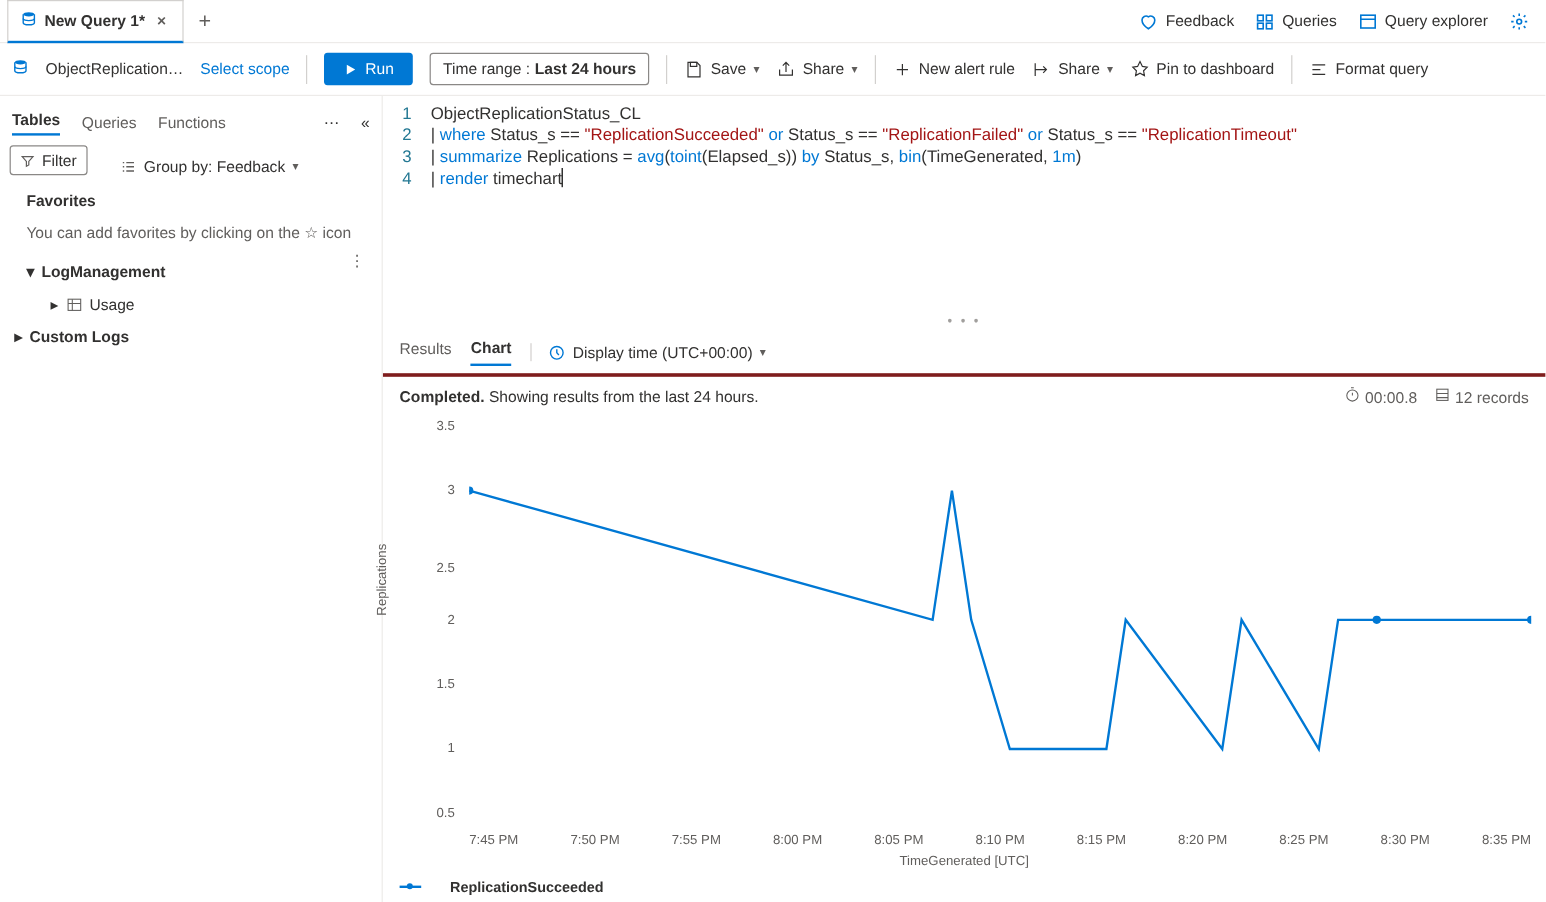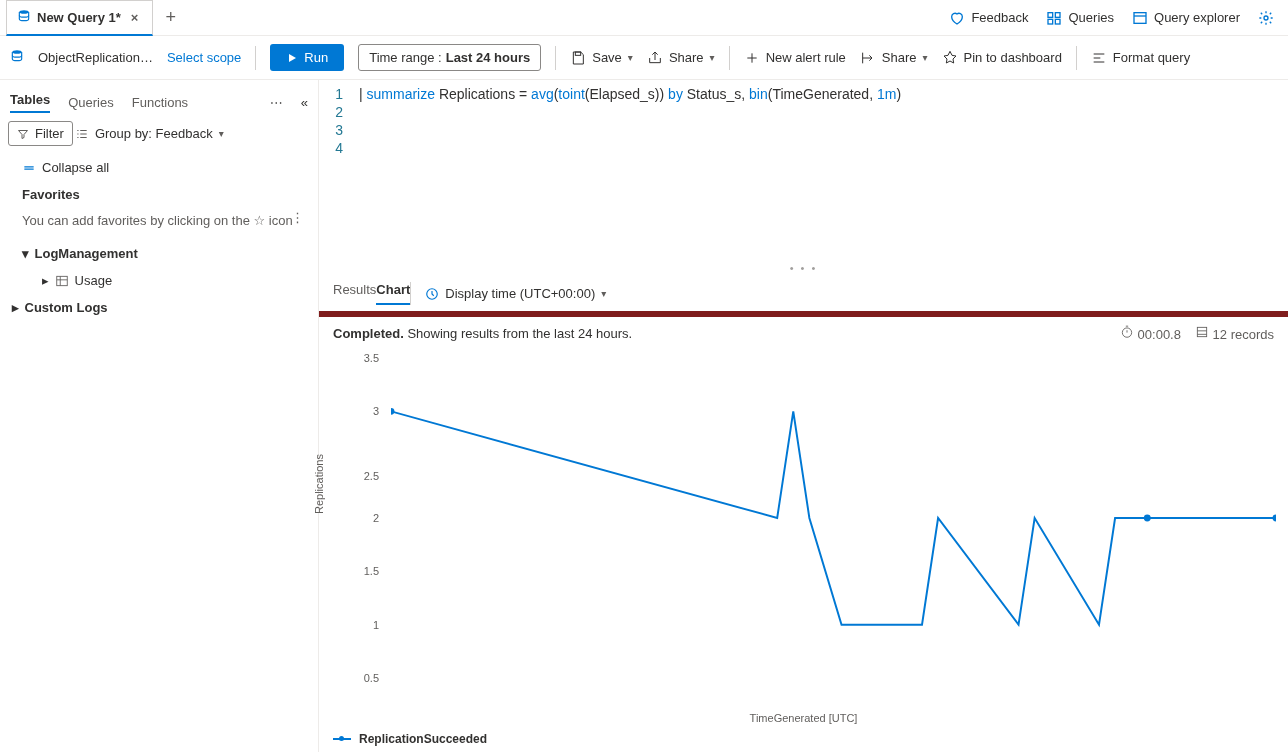--- a/index.html
+++ b/index.html
@@ -24,53 +24,53 @@
 .main{display:flex;height:calc(100vh - 80px)}
 .sidebar{width:319px;border-right:1px solid #edebe9;padding:4px 8px;position:relative}
 .side-tabs{display:flex;gap:18px;padding:8px 2px;align-items:center}
 .side-tab{cursor:pointer;color:#605e5c}
 .side-tab.active{color:#323130;font-weight:600;border-bottom:2px solid #0078d4;padding-bottom:4px}
 .side-dots{margin-left:auto;cursor:pointer}
 .side-collapse{cursor:pointer}
 .search-box{display:flex;align-items:center;border:1px solid #8a8886;border-radius:3px;padding:4px 8px;margin:8px 0 6px 0}
 .search-box input{border:none;outline:none;flex:1;font-size:13px}
 .search-kebab{position:absolute;right:14px;top:130px;color:#605e5c;cursor:pointer}
-.side-controls{display:flex;gap:2px;align-items:center;margin-bottom:8px}
+.side-controls{display:flex;gap:27px;align-items:flex-end;margin-bottom:8px}
 .filter-chip{border:1px solid #8a8886;border-radius:3px;padding:4px 8px;display:flex;gap:6px;align-items:center;cursor:pointer}
 .group-by{display:flex;gap:6px;align-items:center;cursor:pointer}
 .tree-item{padding:6px 2px 6px 14px;cursor:pointer;display:flex;gap:6px;align-items:center}
 .tree-item.l2{padding-left:34px}
 .tree-heading{font-weight:600}
 .info-text{color:#605e5c;padding:4px 10px 10px 14px;line-height:1.4}
 .editor{flex:1;display:flex;flex-direction:column}
 .code-area{flex:0 0 180px;display:flex;font-family:Consolas,monospace;font-size:14px;padding-top:6px}
 .line-nums{width:34px;text-align:right;color:#237893;padding-right:10px}
 .line-nums div{height:18px}
 .code{padding-left:6px}
 .code div{height:18px;white-space:pre}
 .kw{color:#0078d4}
 .str{color:#a31515}
 .cursor{border-right:1px solid #000}
 .result-handle{text-align:center;color:#a19f9d;font-size:11px;letter-spacing:2px;padding:2px 0}
-.result-tabs{display:flex;padding:6px 14px;border-bottom:6px solid #7f1d1d}
+.result-tabs{display:flex;align-items:center;gap:16px;padding:6px 14px;border-bottom:3px solid #7f1d1d}
 .rtab{cursor:pointer;color:#605e5c;padding-bottom:6px}
 .rtab.active{color:#323130;font-weight:600;border-bottom:2px solid #0078d4}
 .disp-time{display:flex;gap:6px;align-items:center;padding-left:14px;border-left:1px solid #d2d0ce;cursor:pointer}
 .status-row{display:flex;align-items:center;padding:8px 14px;font-size:13px}
 .status-row .comp{font-weight:600}
 .status-right{margin-left:auto;display:flex;gap:14px;align-items:center;color:#605e5c}
 .status-right svg{width:14px;height:14px}
 .chart-wrap{flex:1;padding:8px 24px 4px 24px;position:relative}
 .y-axis{position:absolute;left:24px;top:8px;bottom:48px;width:40px;text-align:right;font-size:11px;color:#605e5c}
 .y-axis div{position:absolute;right:4px;transform:translateY(-50%)}
 .y-label{position:absolute;left:0;top:50%;transform:rotate(-90deg) translateX(50%);transform-origin:left center;font-size:11px;color:#605e5c}
 .plot{position:absolute;left:72px;right:12px;top:8px;bottom:48px}
 .x-axis{position:absolute;left:72px;right:12px;bottom:20px;display:flex;justify-content:space-between;font-size:11px;color:#605e5c}
 .x-label{position:absolute;left:50%;bottom:2px;transform:translateX(-50%);font-size:11px;color:#605e5c}
-.legend{padding:6px 14px;display:flex;gap:8px;align-items:center;font-size:12px}
+.legend{padding:6px 14px;display:flex;gap:24px;align-items:center;font-size:12px}
 .leg-line{width:18px;height:2px;background:#0078d4;position:relative}
 .leg-line:after{content:"";position:absolute;width:5px;height:5px;background:#0078d4;border-radius:50%;left:6px;top:-2px}
 .db-icon{color:#0078d4}
 svg.tline{width:100%;height:100%}
 svg.tline polyline{fill:none;stroke:#0078d4;stroke-width:2}
 svg.tline circle{fill:#0078d4}
 </style>
 </head>
 <body>
 
@@ -204,26 +204,20 @@
           <span>Filter</span>
         </div>
       <div class="group-by">
           <svg width="14" height="14" viewBox="0 0 24 24" fill="none" stroke="#605e5c" stroke-width="2">
             <path d="M4 6h2M4 12h2M4 18h2M9 6h11M9 12h11M9 18h11"></path>
           </svg>
           <span>Group by: Feedback</span>
           <span class="chev">▾</span>
         </div>
     </div>
-    <div class="tree-item">
-        <svg width="14" height="14" viewBox="0 0 24 24" fill="none" stroke="#0078d4" stroke-width="2">
-          <path d="M4 10h16M4 14h16"></path>
-        </svg>
-        <span>Collapse all</span>
-      </div>
     <div class="tree-item tree-heading">Favorites</div>
     <div class="info-text">You can add favorites by clicking on the ☆ icon</div>
     <div class="tree-item tree-heading">
         <span>▾</span>
         <span>LogManagement</span>
       </div>
     <div class="tree-item l2">
         <span>▸</span>
         <svg width="14" height="14" viewBox="0 0 24 24" fill="none" stroke="#605e5c" stroke-width="1.5">
           <rect x="3" y="4" width="18" height="16"></rect>
@@ -239,21 +233,24 @@
 
   <div class="editor">
     <div class="code-area">
       <div class="line-nums">
           <div>1</div>
           <div>2</div>
           <div>3</div>
           <div>4</div>
         </div>
       <div class="code">
+        <div><span>ObjectReplicationStatus_CL</span></div>
+        <div><span>| </span><span class="kw">where</span><span> Status_s == </span><span class="str">"ReplicationSucceeded"</span><span class="kw"> or </span><span>Status_s == </span><span class="str">"ReplicationFailed"</span><span class="kw"> or </span><span>Status_s == </span><span class="str">"ReplicationTimeout"</span></div>
         <div><span>| </span><span class="kw">summarize</span><span> Replications = </span><span class="kw">avg</span><span>(</span><span class="kw">toint</span><span>(Elapsed_s)) </span><span class="kw">by</span><span> Status_s, </span><span class="kw">bin</span><span>(TimeGenerated, </span><span class="kw">1m</span><span>)</span></div>
+        <div><span>| </span><span class="kw">render</span><span class="cursor"> timechart</span></div>
       </div>
     </div>
     <div class="result-handle">• • •</div>
     <div class="result-tabs">
       <span class="rtab">Results</span>
       <span class="rtab active">Chart</span>
       <div class="disp-time">
           <svg width="14" height="14" viewBox="0 0 24 24" fill="none" stroke="#0078d4" stroke-width="2">
             <circle cx="12" cy="12" r="9"></circle>
             <path d="M12 7v5l3 3"></path>
@@ -288,20 +285,33 @@
           <div style="top: 100%; margin-left: 40px;">0.5</div>
         </div>
       <div class="plot">
         <svg class="tline" id="chart-svg" viewBox="0 0 900 330" preserveAspectRatio="none">
             <polyline points="0,55 392.7272727272727,165 409.09090909090907,55 425.45454545454544,165 458.18181818181813,275 540,275 556.3636363636364,165 638.1818181818182,275 654.5454545454546,165 720,275 736.3636363636364,165 769.090909090909,165 900,165"></polyline>
             <circle cx="0" cy="55" r="3.5"></circle>
             <circle cx="769.090909090909" cy="165" r="3.5"></circle>
             <circle cx="900" cy="165" r="3.5"></circle>
           </svg>
       </div>
+      <div class="x-axis" id="x-axis">
+          <span>7:45 PM</span>
+          <span>7:50 PM</span>
+          <span>7:55 PM</span>
+          <span>8:00 PM</span>
+          <span>8:05 PM</span>
+          <span>8:10 PM</span>
+          <span>8:15 PM</span>
+          <span>8:20 PM</span>
+          <span>8:25 PM</span>
+          <span>8:30 PM</span>
+          <span>8:35 PM</span>
+        </div>
       <div class="x-label">TimeGenerated [UTC]</div>
     </div>
     <div class="legend">
       <span class="leg-line"></span>
       <span style="font-weight:600">ReplicationSucceeded</span>
     </div>
   </div>
 </div>
 
 </body></html>

